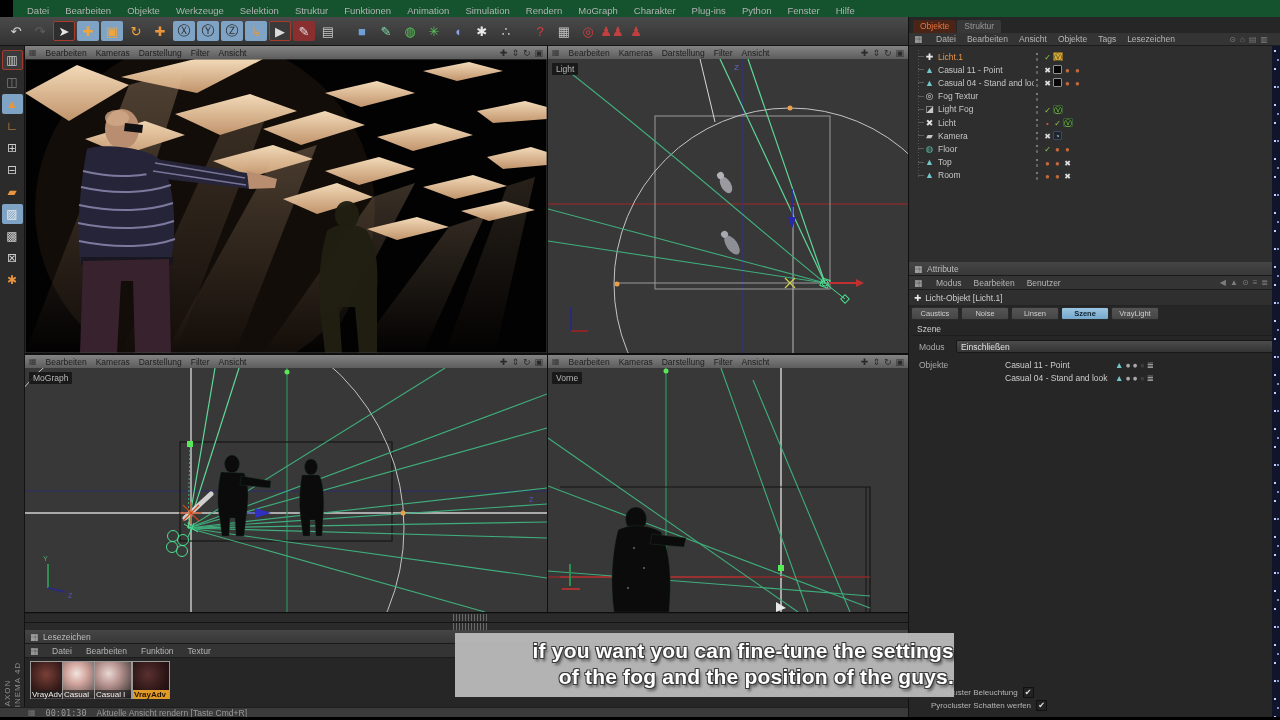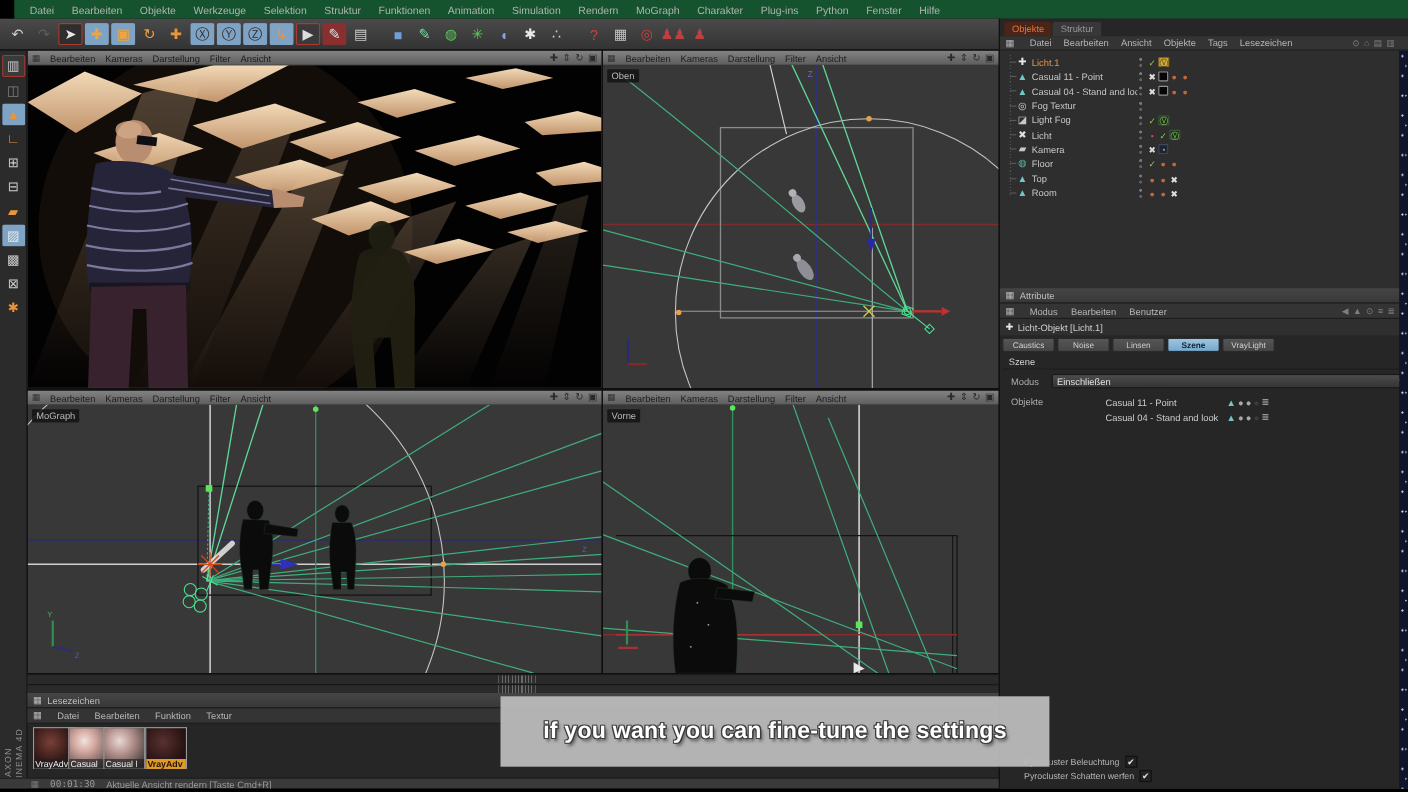--- a/index.html
+++ b/index.html
@@ -63,21 +63,21 @@
   .atab.active{background:linear-gradient(#9cc6e2,#76a8cc);color:#0e2030;font-weight:bold}
   .asection{font-size:8.5px;color:#d2d2d2;padding:3px 0 1px 6px;border-bottom:1px solid #1d1d1d;margin:0 2px}
   .arow{display:flex;align-items:center;font-size:8.5px;color:#ababab;padding-left:10px;margin-top:4px}
   .dd{width:334px;height:13px;background:linear-gradient(#4c4c4c,#343434);border:1px solid #181818;border-radius:2px;color:#e2e2e2;font-size:8.5px;display:flex;align-items:center;padding:0 4px;justify-content:space-between;box-sizing:border-box}
   .objitem{display:flex;align-items:center;font-size:8.5px;color:#cccccc;margin:3px 0 0 48px;gap:2px}
   .objitem .nm{width:108px}
   .pyrow{display:flex;align-items:center;font-size:8px;color:#b5b5b5;gap:5px;padding-left:22px;margin-top:2px}
   .chk{width:9px;height:9px;background:#222;border:1px solid #111;color:#e4e4e4;font-size:8px;line-height:9px;text-align:center}
   #staredge{left:1272px;top:46px;width:8px;height:671px;background-color:#10152b;background-image:radial-gradient(circle at 3px 5px,#c8d4ff .7px,transparent 1.3px),radial-gradient(circle at 6px 14px,#9fb0e8 .6px,transparent 1.1px);background-size:8px 18px,8px 27px}
   
-  #subtitle{left:455px;top:633px;width:499px;height:64px;background:rgba(186,186,186,.95);box-shadow:2px 2px 0 rgba(40,40,40,.5);text-align:center;padding-top:19px;box-sizing:border-box}
+  #subtitle{left:455px;top:633px;width:499px;height:64px;background:rgba(186,186,186,.95);box-shadow:2px 2px 0 rgba(40,40,40,.5);text-align:right;padding-top:5px;box-sizing:border-box}
   #subtitle div{font-size:21px;font-weight:bold;color:#fff;line-height:26px;letter-spacing:.2px;
     text-shadow:-1px -1px 0 #3c3c3c,1px -1px 0 #3c3c3c,-1px 1px 0 #3c3c3c,1px 1px 0 #3c3c3c,2px 3px 3px rgba(0,0,0,.55)}
   
   #brand{left:3px;top:714px;transform:rotate(-90deg);transform-origin:0 0;color:#8f8f8f;font-size:8px;letter-spacing:1px;line-height:10px;white-space:nowrap}
 </style>
 </head>
 <body>
 
 <div class="abs" id="menubar">
   <span><span class="mb-item">Datei</span><span class="mb-item">Bearbeiten</span><span class="mb-item">Objekte</span><span class="mb-item">Werkzeuge</span><span class="mb-item">Selektion</span><span class="mb-item">Struktur</span><span class="mb-item">Funktionen</span><span class="mb-item">Animation</span><span class="mb-item">Simulation</span><span class="mb-item">Rendern</span><span class="mb-item">MoGraph</span><span class="mb-item">Charakter</span><span class="mb-item">Plug-ins</span><span class="mb-item">Python</span><span class="mb-item">Fenster</span><span class="mb-item">Hilfe</span></span>
@@ -285,21 +285,21 @@
           <line x1="237" y1="219" x2="247" y2="229"></line>
           <line x1="237" y1="229" x2="247" y2="219"></line>
         </g>
       <circle cx="242" cy="49" r="2.5" fill="#e8a04a"></circle>
       <circle cx="69" cy="225" r="2.5" fill="#e8a04a"></circle>
       <g>
           <line x1="23" y1="248" x2="23" y2="272" stroke="#2a2a7a" stroke-width="2"></line>
           <line x1="23" y1="272" x2="40" y2="272" stroke="#8a2626" stroke-width="2"></line>
         </g>
     </svg>
-    <div class="vp-label">Oben</div>
+    <div class="vp-label">Light</div>
   </div>
 
   <div class="vp" style="left:0;top:309px;width:522px;height:257px">
     <div class="vph">
       <span class="grid">▦</span>
       <span style="display:flex;gap:9px">
           <span>Bearbeiten</span>
           <span>Kameras</span>
           <span>Darstellung</span>
           <span>Filter</span>
@@ -679,13 +679,14 @@
     <div class="pyrow">
         <span>Pyrocluster Schatten werfen</span>
         <span class="chk">✔</span>
       </div>
   </div>
 </div>
 <div class="abs" id="staredge"></div>
 
 <div class="abs" id="subtitle">
   <div>if you want you can fine-tune the settings</div>
+  <div>of the fog and the position of the guys.</div>
 </div>
 
 </body></html>

